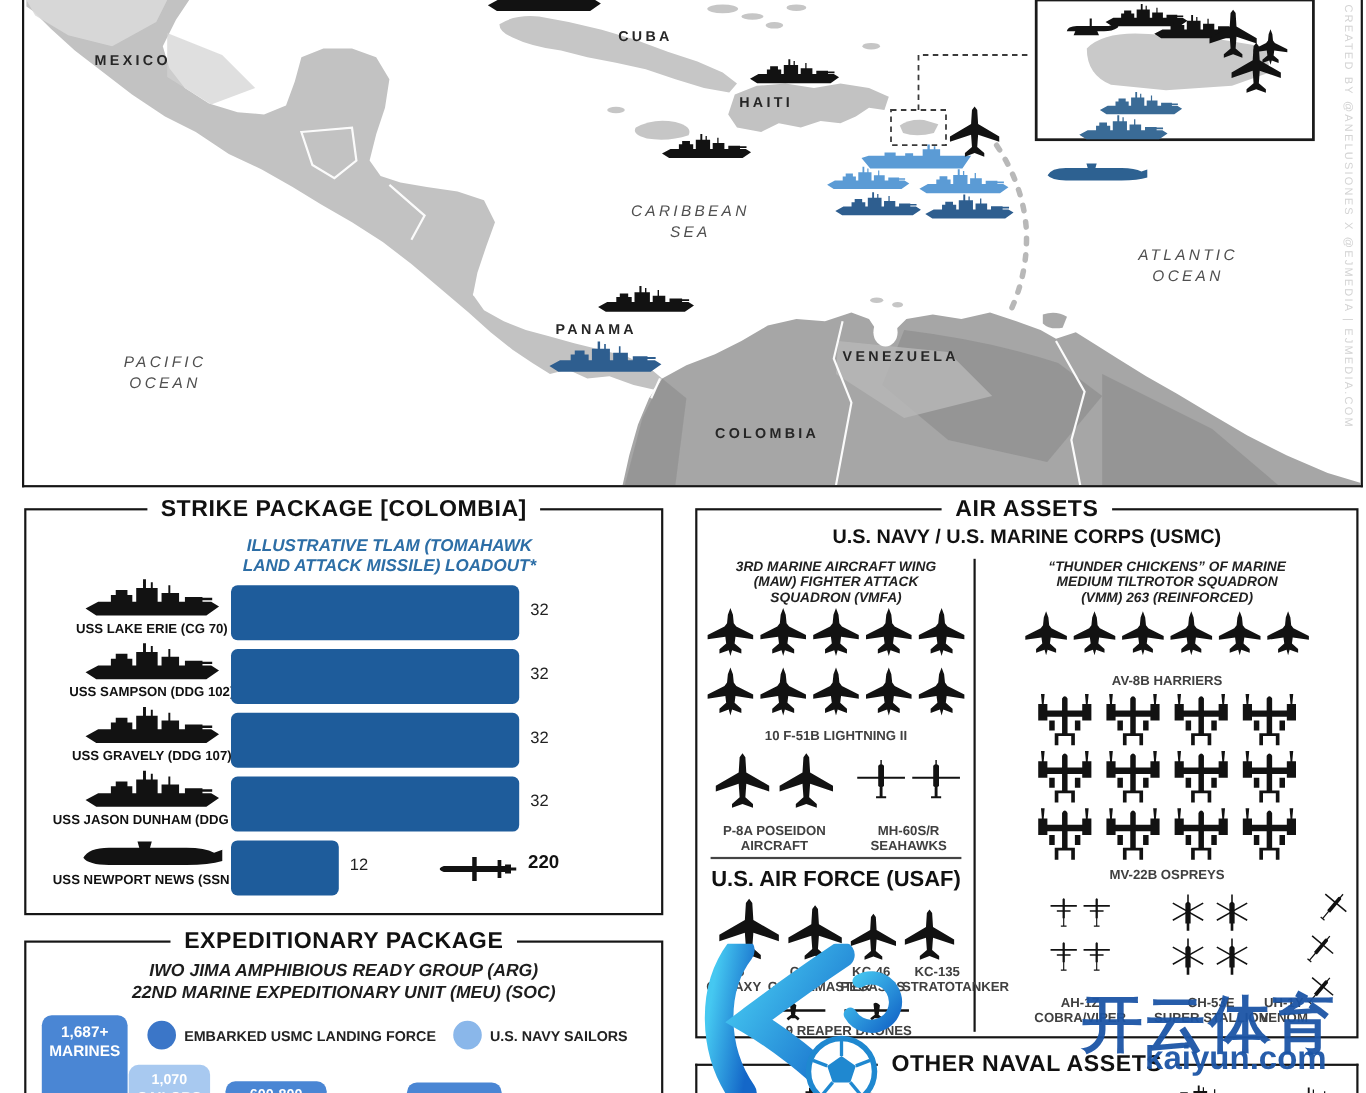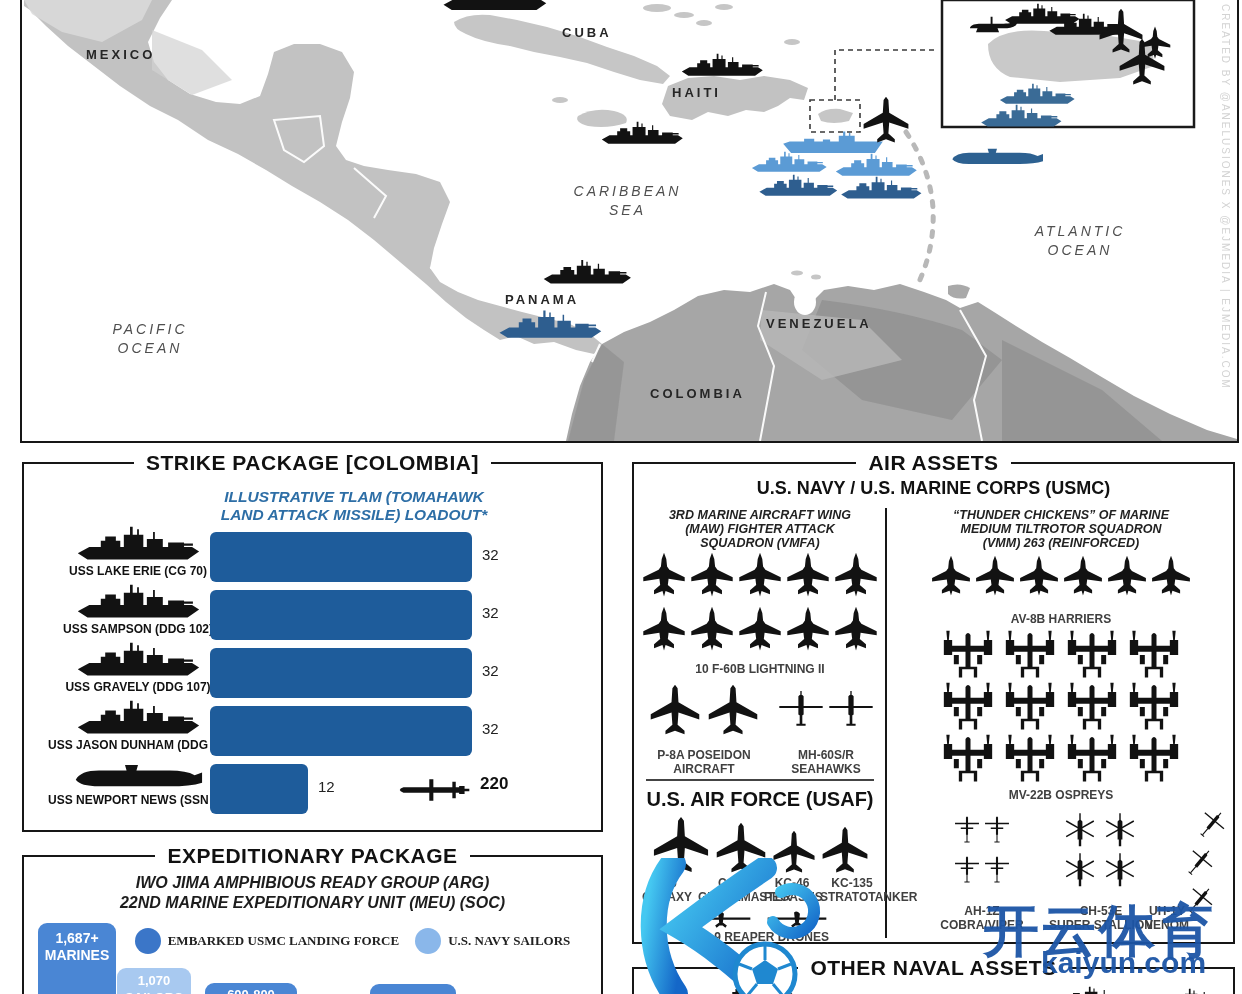--- a/index.html
+++ b/index.html
@@ -32,21 +32,21 @@
   
   .colhead{position:absolute;text-align:center;font-size:12.5px;font-style:italic;font-weight:bold;line-height:14px;color:#222;}
   .iconrow{position:absolute;display:flex;justify-content:center;align-items:flex-end;}
   .icolabel{position:absolute;text-align:center;font-size:12px;font-weight:bold;color:#404040;line-height:14px;white-space:pre-line;}
   .divider-v{position:absolute;width:2px;background:#161616;}
   .divider-h{position:absolute;height:2px;background:#444;}
   .bighead{position:absolute;text-align:center;font-weight:bold;font-size:20px;color:#111;}
   .ico{display:block;fill:#121212;}
   
   .esub{position:absolute;left:0;right:0;top:16px;text-align:center;font-size:16px;font-style:italic;font-weight:bold;color:#1d1d1d;line-height:20px;}
-  .legend{position:absolute;top:71px;left:90px;right:10px;display:flex;justify-content:center;gap:16px;align-items:flex-start;font-family:Liberation Serif, serif;}
+  .legend{position:absolute;top:71px;left:90px;right:10px;display:flex;justify-content:center;gap:16px;align-items:flex-start;}
   .legend-item{display:flex;align-items:center;gap:7px;font-size:13px;font-weight:bold;color:#222;}
   .dot{width:26px;height:26px;border-radius:50%;}
   .ebox{position:absolute;border-radius:9px;color:#fff;font-weight:bold;text-align:center;font-size:14px;line-height:17px;padding-top:7px;}
   
   #watermark{position:absolute;left:595px;top:856px;width:650px;height:200px;z-index:60;pointer-events:none;}
   .wm-cn{position:absolute;left:388px;top:38px;font-size:56px;font-weight:800;color:#1c55a6;letter-spacing:2px;opacity:.95;}
   .wm-url{position:absolute;left:446px;top:90px;font-size:30px;font-weight:800;color:#1c55a6;opacity:.95;}
 </style>
 </head>
 <body>
@@ -326,21 +326,21 @@
     <svg class="ico" width="46" height="46">
         <use href="#sym-fighter-top"></use>
       </svg>
     <svg class="ico" width="46" height="46">
         <use href="#sym-fighter-top"></use>
       </svg>
     <svg class="ico" width="46" height="46">
         <use href="#sym-fighter-top"></use>
       </svg>
   </div>
-  <div class="icolabel" style="left:4px;width:244px;top:198px;">10 F-60B LIGHTNING II</div>
+  <div class="icolabel" style="left:4px;width:244px;top:198px;">10 F-51B LIGHTNING II</div>
   <div class="iconrow" style="left:10px;width:120px;top:220px;gap:6px;">
     <svg class="ico" width="52" height="52">
         <use href="#sym-plane-top"></use>
       </svg>
     <svg class="ico" width="52" height="52">
         <use href="#sym-plane-top"></use>
       </svg>
   </div>
   <div class="iconrow" style="left:140px;width:104px;top:224px;gap:4px;">
     <svg class="ico" width="46" height="44">

